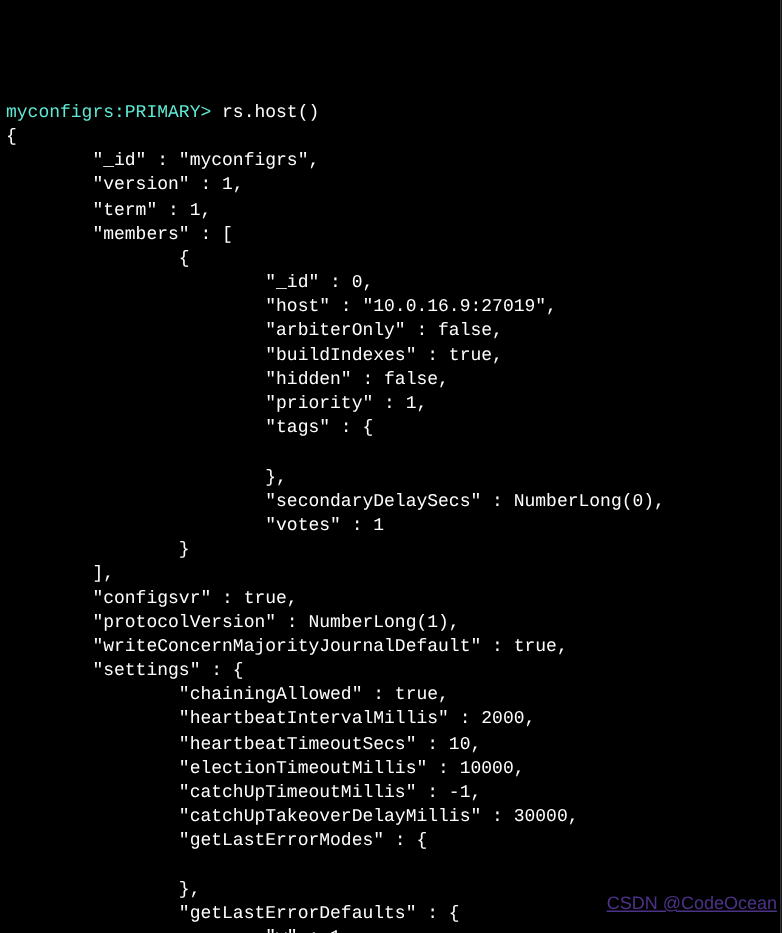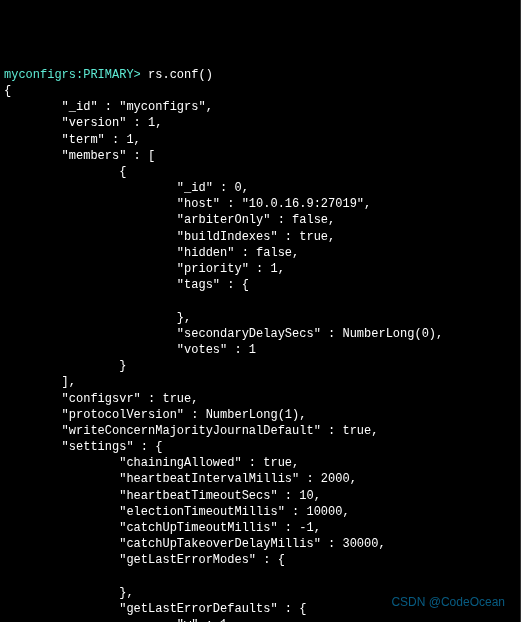--- a/index.html
+++ b/index.html
@@ -20,34 +20,35 @@
       position: relative;
       overflow: hidden;
       border-right: 1px solid #333;
     }
     .prompt-path { color: #5eead4; }
     .command { color: #fff; }
     .output { color: #fff; }
     .watermark {
       position: absolute;
       bottom: 12px;
-      right: 15px;
-      color: #0ea5e9;
+      right: 2px;
+      color: #8b5cf6;
       font-size: 12px;
       font-family: Arial, sans-serif;
       opacity: 0.55;
       white-space: nowrap;
+      text-decoration: underline;
     }
   </style>
 </head>
 <body>
 
 
 
-<div><span class="prompt-path">myconfigrs:PRIMARY&gt; </span><span class="command">rs.conf()</span>
+<div><span class="prompt-path">myconfigrs:PRIMARY&gt; </span><span class="command">rs.host()</span>
 <span class="output">{
         "_id" : "myconfigrs",
         "version" : 1,
         "term" : 1,
         "members" : [
                 {
                         "_id" : 0,
                         "host" : "10.0.16.9:27019",
                         "arbiterOnly" : false,
                         "buildIndexes" : true,

